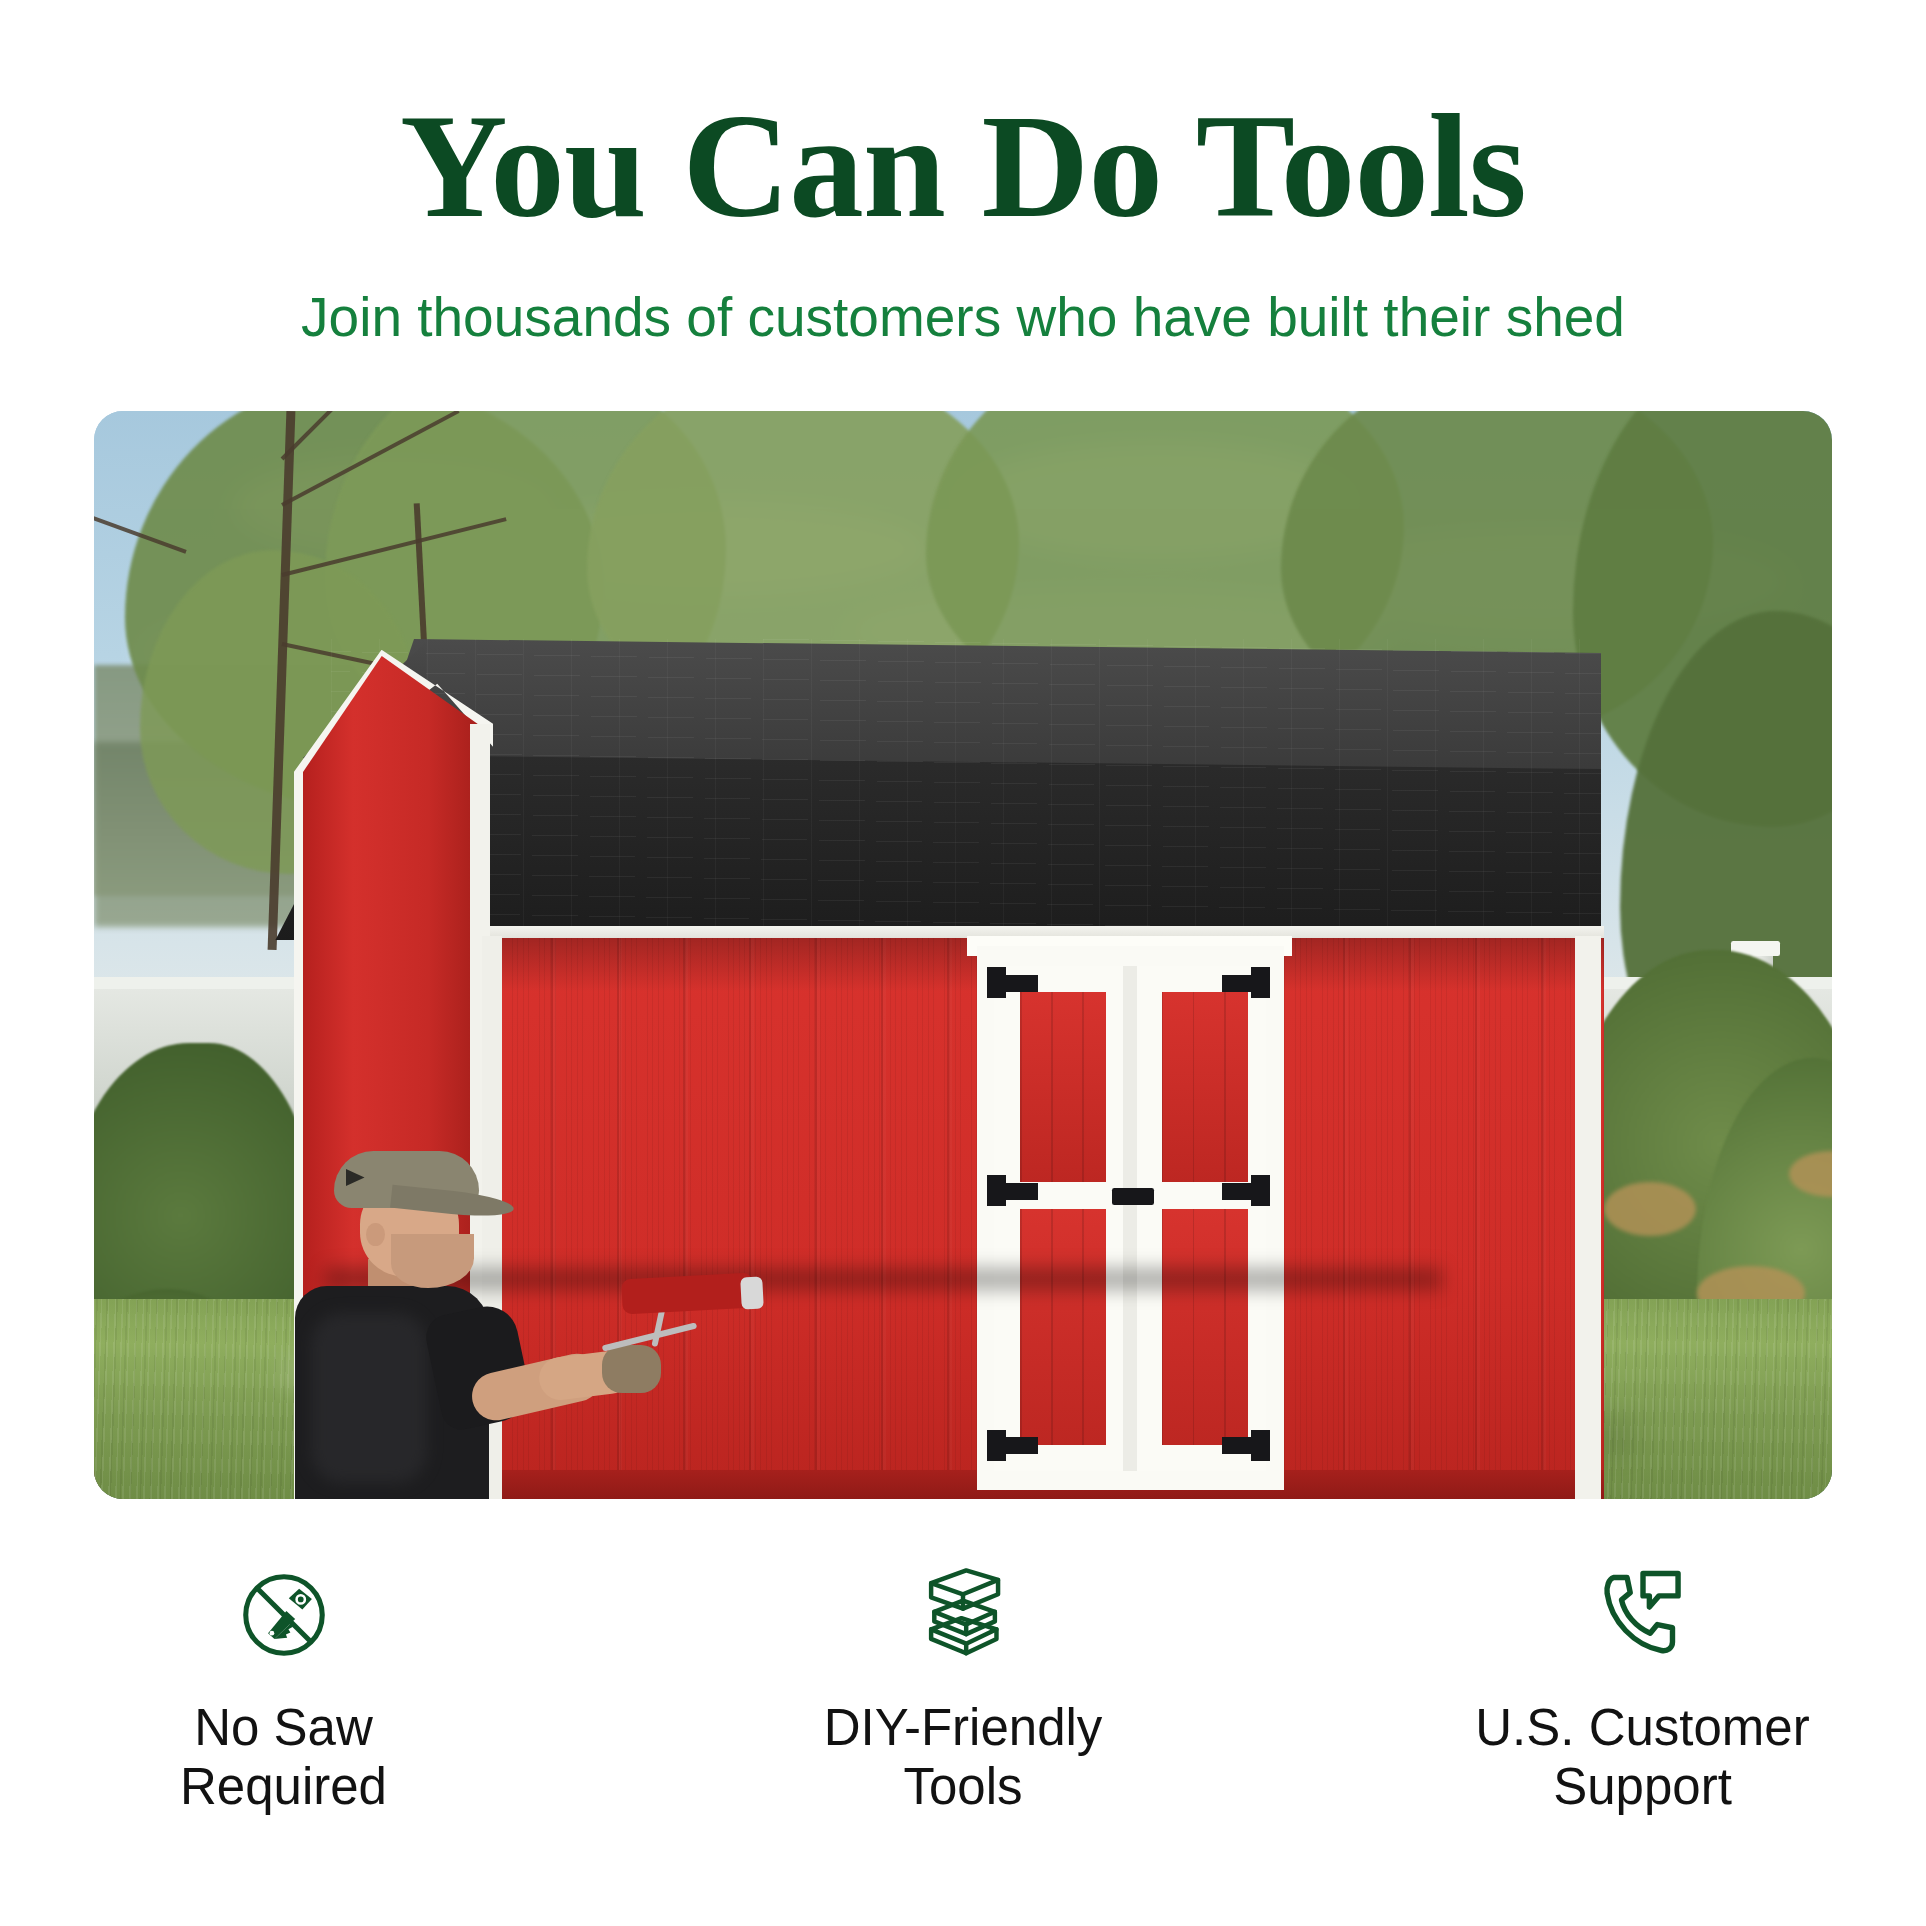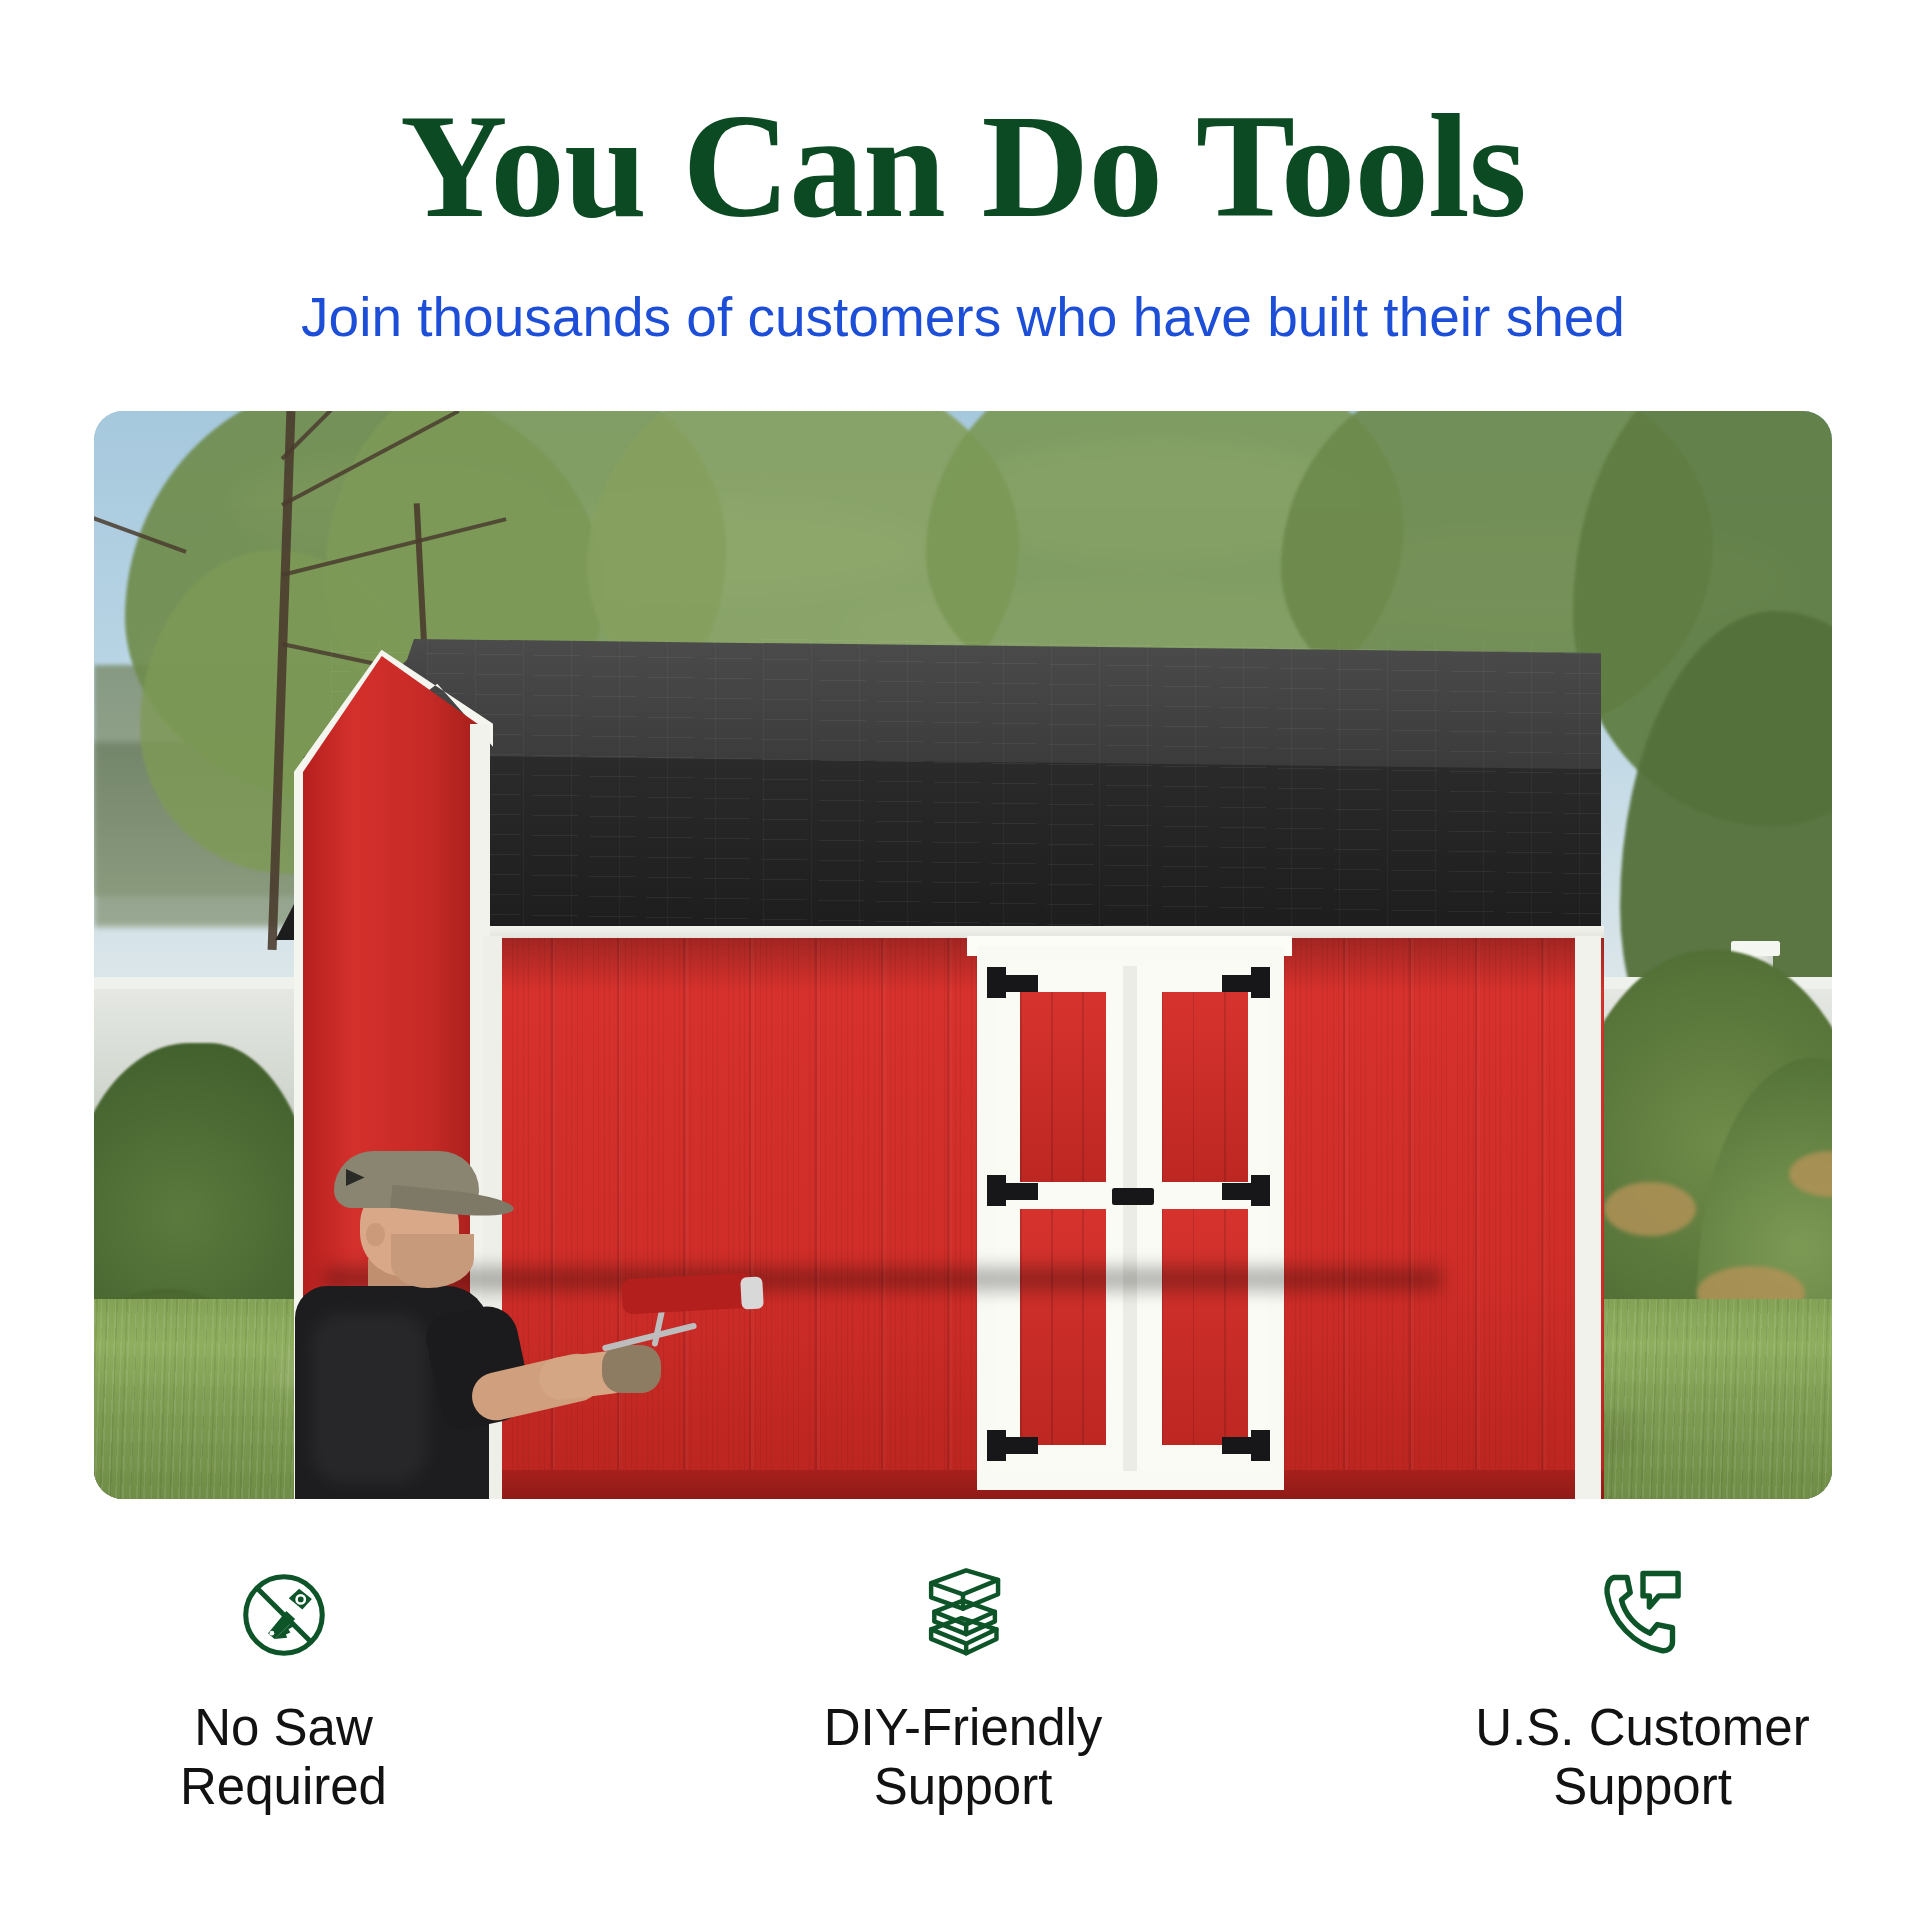--- a/index.html
+++ b/index.html
@@ -11,21 +11,21 @@
   
   .headline{
     position:absolute;top:91px;left:0;width:1926px;text-align:center;
     font-family:"Liberation Serif","DejaVu Serif",serif;
     font-weight:700;font-size:149px;line-height:1.0;
     color:#0c4a23;letter-spacing:-0.8px;
   }
   .subhead{
     position:absolute;top:287px;left:0;width:1926px;text-align:center;
     font-family:"Liberation Sans",sans-serif;
-    font-weight:400;font-size:55px;line-height:1.1;color:#1d4ed8;
+    font-weight:400;font-size:55px;line-height:1.1;color:#15803d;
   }
 
   
   .photo{
     position:absolute;left:94px;top:411px;width:1738px;height:1088px;
     border-radius:29px;overflow:hidden;background:#9fc3d8;
   }
   .photo *{position:absolute;}
 
   
@@ -391,21 +391,21 @@
         <path d="M54 10 L54 19 L32 28"></path>
         <path d="M14 30 L32 23 L52 30 L34 38 Z"></path>
         <path d="M14 30 L14 36 L34 44 L34 38"></path>
         <path d="M52 30 L52 36 L34 44"></path>
         <path d="M12 41 L31 34 L53 41 L34 50 Z"></path>
         <path d="M12 41 L12 47 L34 56 L34 50"></path>
         <path d="M53 41 L53 47 L34 56"></path>
       </svg>
     </div>
     <div class="flabel">DIY-Friendly
-Support</div>
+Tools</div>
   </div>
 
   <div class="feature">
     <div class="ficon">
       <svg width="102" height="102" viewBox="0 0 64 64" fill="none" stroke="#0e5429" stroke-width="3.4" stroke-linecap="round" stroke-linejoin="round">
         <path d="M13.5 8.5 L22 8.5 L24 18 L18.5 22.5
                  C20.5 31.5 27.5 39.5 36.5 43.5 L41 38 L50.5 40 L50.5 49
                  C50.5 52.5 47.5 55 43.5 54.3 C26.5 51 12 36 9.5 18.5
                  C9 14 10.5 9.5 13.5 8.5 Z"></path>
         <path d="M32 6 L54 6 L54 20 L42 20 L36 27 L36 20 L32 20 Z"></path>

